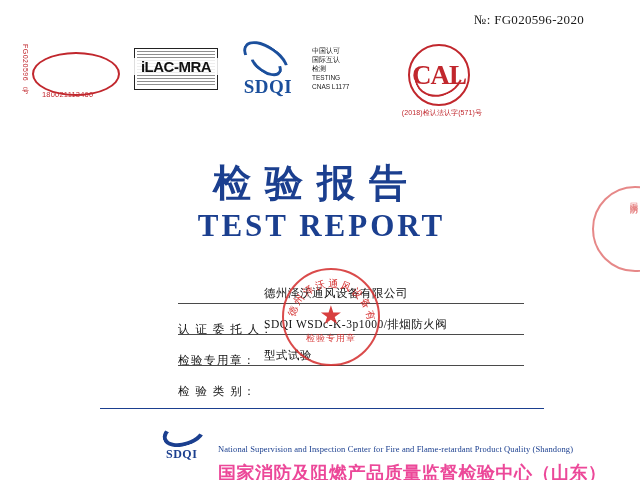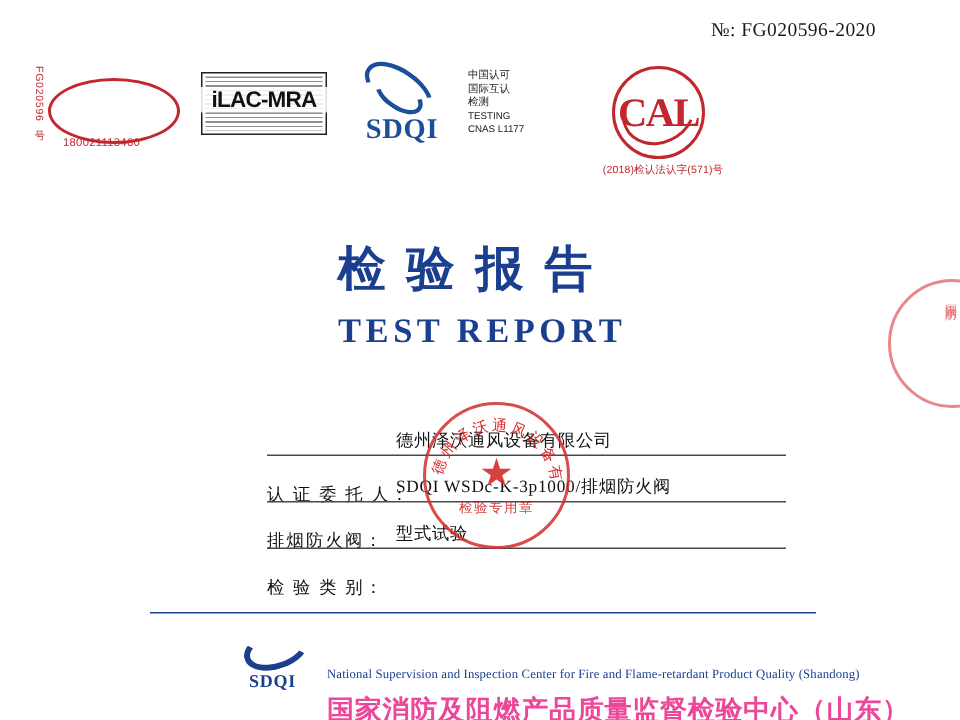--- a/index.html
+++ b/index.html
@@ -274,34 +274,34 @@
 
   
   .title-cn {
     position: absolute;
     top: 158px;
     left: 0;
     width: 620px;
     text-align: center;
     font-family: "Liberation Serif", serif;
     font-weight: bold;
-    font-size: 32px;
+    font-size: 38px;
     color: #1b3f8f;
     letter-spacing: 14px;
     text-indent: 14px;
   }
   .title-en {
     position: absolute;
     top: 208px;
     left: 0;
     width: 640px;
     text-align: center;
     font-family: "Liberation Serif", serif;
     font-weight: bold;
-    font-size: 23px;
+    font-size: 31px;
     color: #1b3f8f;
     letter-spacing: 3px;
     text-indent: 3px;
   }
 
   
   .fields {
     position: absolute;
     top: 282px;
     left: 178px;
@@ -537,21 +537,21 @@
 
   <div class="fields">
 
     <div class="field-row r1">
       <span class="field-label">认 证 委 托 人：</span>
       <span class="field-value">德州泽沃通风设备有限公司</span>
       <div class="field-rule"></div>
     </div>
 
     <div class="field-row r2">
-      <span class="field-label">排烟防火阀：</span>
+      <span class="field-label">检验专用章：</span>
       <span class="field-value">SDQI WSDc-K-3p1000/排烟防火阀</span>
       <div class="field-rule"></div>
     </div>
 
     <div class="field-row r3">
       <span class="field-label">检 验 类 别：</span>
       <span class="field-value">型式试验</span>
       <div class="field-rule"></div>
     </div>
   </div>

